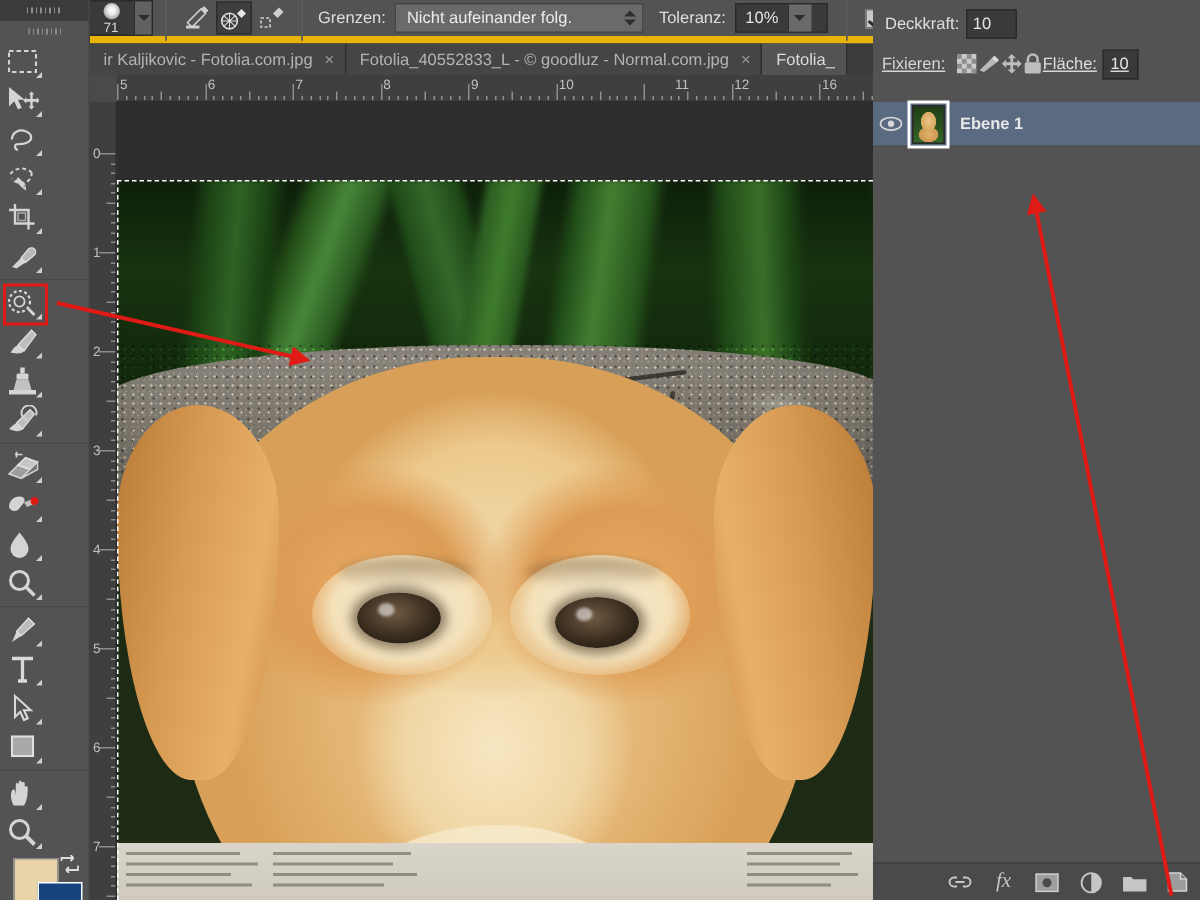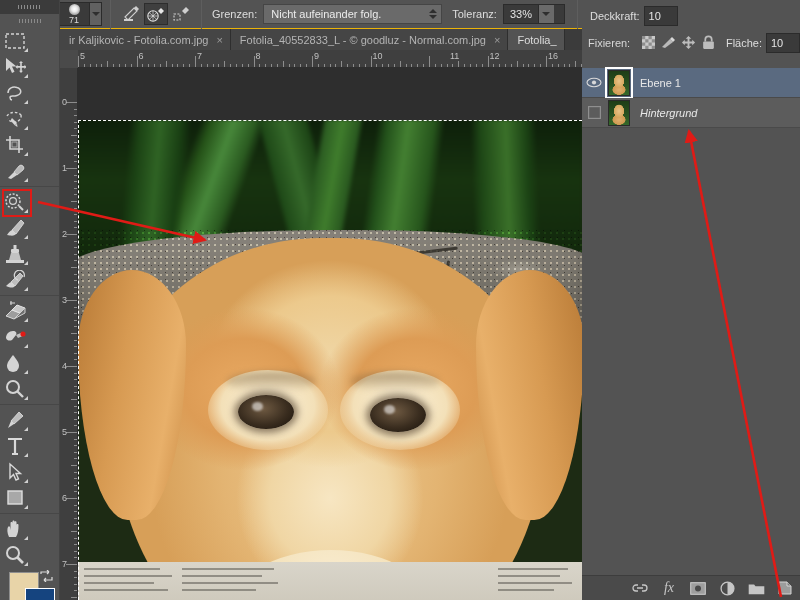--- a/index.html
+++ b/index.html
@@ -11,21 +11,21 @@
     font-size: 11px;
     color: #d6d6d6;
     -webkit-font-smoothing: antialiased;
   }
   #app { position: relative; width: 800px; height: 600px; }
 
   
   .options-bar {
     position: absolute; left: 0; top: 0; width: 800px; height: 29px;
     background: #535353;
-    border-bottom: 1px solid #eab308;
+    border-bottom: 5px solid #eab308;
     display: flex; align-items: center;
   }
   .opt-group { display: flex; align-items: center; height: 100%; }
   .vsep { width: 1px; height: 29px; background: #474747;
           border-right: 1px solid #5e5e5e; }
 
   .tool-preview {
     width: 30px; height: 22px; margin-left: 7px;
     display: flex; align-items: center; justify-content: center;
   }
@@ -212,31 +212,31 @@
   
   .right-panel {
     position: absolute; left: 582px; top: 0; width: 218px; height: 600px;
     background: #535353;
   }
   .blend-row {
     position: absolute; left: 0; top: 4px; width: 218px; height: 23px;
     display: flex; align-items: center;
   }
   .fix-row {
-    position: absolute; left: 0; top: 31px; width: 218px; height: 23px;
-    display: flex; align-items: center;
+    position: absolute; left: 0; top: 31px; width: 177px; height: 23px;
+    display: flex; align-items: center; text-decoration: underline;
   }
   .fix-label { margin-left: 6px; margin-right: 8px; white-space: nowrap; }
   .fix-icon { width: 20px; height: 18px; display:flex; align-items:center; justify-content:center; }
   .right-num {
     height: 20px; background: #3a3a3a; border: 1px solid #2b2b2b;
     display:flex; align-items:center; padding: 0 4px; color:#e4e4e4;
   }
 
-  .layers-list { position: absolute; left: 0; top: 68px; width: 218px; height: 90px; }
+  .layers-list { position: absolute; left: 0; top: 68px; width: 218px; height: 90px; font-weight: bold; }
   .layer-row {
     position: relative; height: 30px; display: flex; align-items: center;
     border-bottom: 1px solid #4a4a4a;
     background: #5c5c5c;
   }
   .layer-row.selected { background: #5a6a80; }
   .eye-cell { width: 24px; display:flex; align-items:center; justify-content:center; }
   .layer-thumb {
     width: 22px; height: 26px; border: 1px solid #2a2a2a; margin-left: 2px;
     position: relative; overflow: hidden; background:#333;
@@ -363,31 +363,31 @@
         <svg width="20" height="18" viewBox="0 0 20 18">
           <rect x="3" y="9" width="6" height="6" fill="none" stroke="#cfcfcf" stroke-width="1.1" stroke-dasharray="2 1.4"></rect>
           <path d="M11 6 L15 2 L18 5 L14 9 Z" fill="#cfcfcf"></path>
         </svg>
       </div>
     </div>
 
     <div class="vsep" style="margin-left:8px"></div>
 
     <span class="opt-label">Grenzen:</span>
-    <div class="combo" style="width:179px">
+    <div class="combo" style="width:166px">
       <span>Nicht aufeinander folg.</span>
       <span class="sp-arrows">
         <i class="tri-up"></i>
           <i class="tri-dn"></i>
       </span>
     </div>
 
     <span class="opt-label">Toleranz:</span>
     <div class="numbox" style="width:62px">
-      <span class="val">33%</span>
+      <span class="val">10%</span>
       <span class="drop">
           <i class="tri-dn"></i>
         </span>
     </div>
 
     <div class="vsep" style="margin-left:12px"></div>
 
     <div class="chk-row">
       <span class="chkbox"></span>
       <span>Vord.farb</span>
@@ -695,31 +695,20 @@
             <circle cx="8" cy="5.5" r="2.1" fill="#d8d8d8"></circle>
           </svg>
         </div>
         <div class="layer-thumb sel-ring">
           <div class="th-dog"></div>
         </div>
         <span class="layer-name">Ebene 1</span>
       </div>
 
 
-      <div class="layer-row">
-        <div class="eye-cell">
-          <svg width="13" height="13" viewBox="0 0 13 13">
-            <rect x="0.6" y="0.6" width="11.8" height="11.8" fill="none" stroke="#8f8f8f" stroke-width="1.2"></rect>
-          </svg>
-        </div>
-        <div class="layer-thumb">
-          <div class="th-dog"></div>
-        </div>
-        <span class="layer-name italic">Hintergrund</span>
-      </div>
     </div>
 
     <div class="panel-body"></div>
 
     <div class="panel-footer">
       <span class="ft-icon">
         <svg width="16" height="12" viewBox="0 0 16 12">
           <path d="M6 3 H4 a3 3 0 0 0 0 6 h2 M10 3 h2 a3 3 0 0 1 0 6 h-2 M5 6 h6" fill="none" stroke="#c6c6c6" stroke-width="1.3"></path>
         </svg>
       </span>

